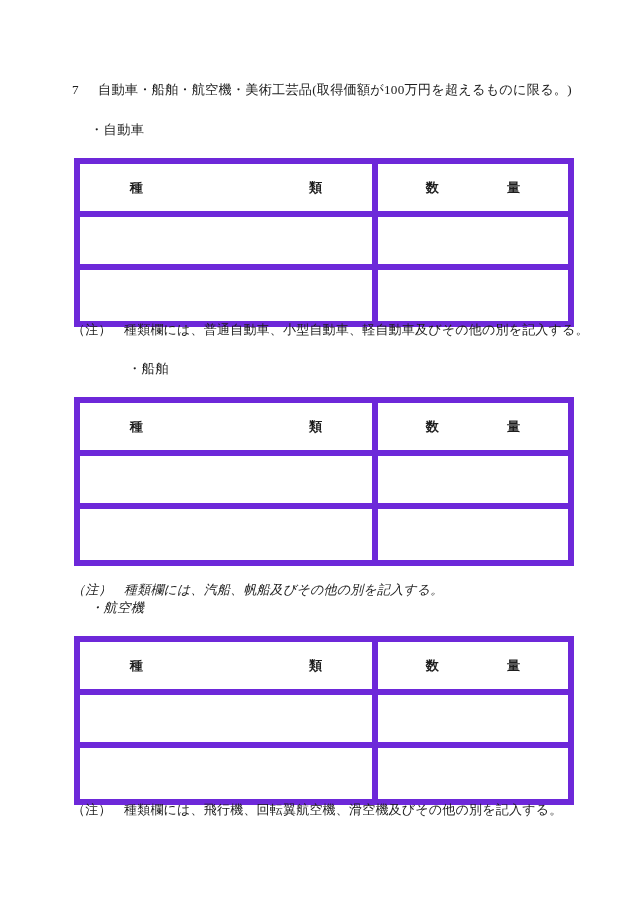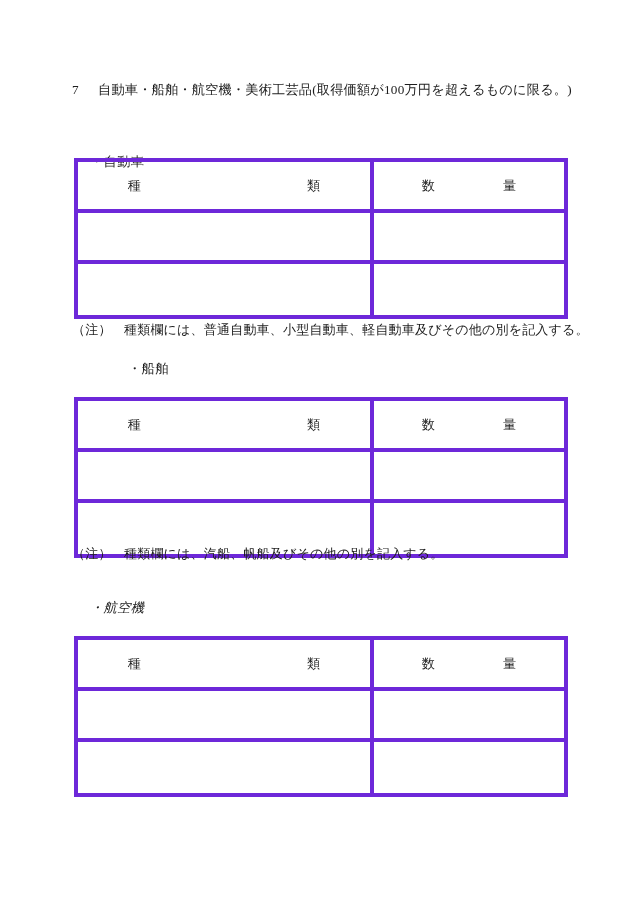--- a/index.html
+++ b/index.html
@@ -53,23 +53,24 @@
 
   
   .form-table {
     position: absolute;
     left: 74px;
     width: 482px;
     border-collapse: collapse;
     table-layout: fixed;
   }
   .form-table td {
-    border: 4px solid #6d28d9;
+    border: 6px solid #6d28d9;
     padding: 0;
     vertical-align: middle;
+    font-weight: bold;
   }
   .col-type   { width: 292px; }
   .col-amount { width: 190px; }
 
   .row-header td {
     height: 47px;
   }
   .row-blank td {
     height: 47px;
   }
@@ -110,21 +111,21 @@
 </style>
 </head>
 <body>
 
 <div class="page">
 
   <div class="section-heading">
     <span class="num">7</span><span>自動車・船舶・航空機・美術工芸品(取得価額が100万円を超えるものに限る。)</span>
   </div>
 
-  <div class="bullet-label" style="top:120px;margin-top:32px;">・自動車</div>
+  <div class="bullet-label" style="top:120px;">・自動車</div>
 
   <table class="form-table" style="top:158px;">
     <tbody>
       <tr class="row-header">
         <td class="col-type">
           <span class="hdr-inner hdr-type">
             <span>種</span><span class="sp"></span><span>類</span>
           </span>
         </td>
         <td class="col-amount">
@@ -184,21 +185,21 @@
         <td class="col-type">
             <span class="cell-empty"></span>
           </td>
         <td class="col-amount">
             <span class="cell-empty"></span>
           </td>
       </tr>
     </tbody>
   </table>
 
-  <div class="note" style="top:544px;">
+  <div class="note" style="top:580px;font-style:italic;">
     <span class="note-mark">（注）</span><span>種類欄には、汽船、帆船及びその他の別を記入する。</span>
   </div>
 
   <div class="bullet-label" style="top:598px;font-style:italic;">・航空機</div>
 
   <table class="form-table" style="top:636px;">
     <tbody>
       <tr class="row-header">
         <td class="col-type">
           <span class="hdr-inner hdr-type">
@@ -223,14 +224,17 @@
         <td class="col-type">
             <span class="cell-empty"></span>
           </td>
         <td class="col-amount">
             <span class="cell-empty"></span>
           </td>
       </tr>
     </tbody>
   </table>
 
+  <div class="note" style="top:800px;">
+    <span class="note-mark">（注）</span><span>種類欄には、飛行機、回転翼航空機、滑空機及びその他の別を記入する。</span>
+  </div>
 
 </div>
 
 </body></html>

